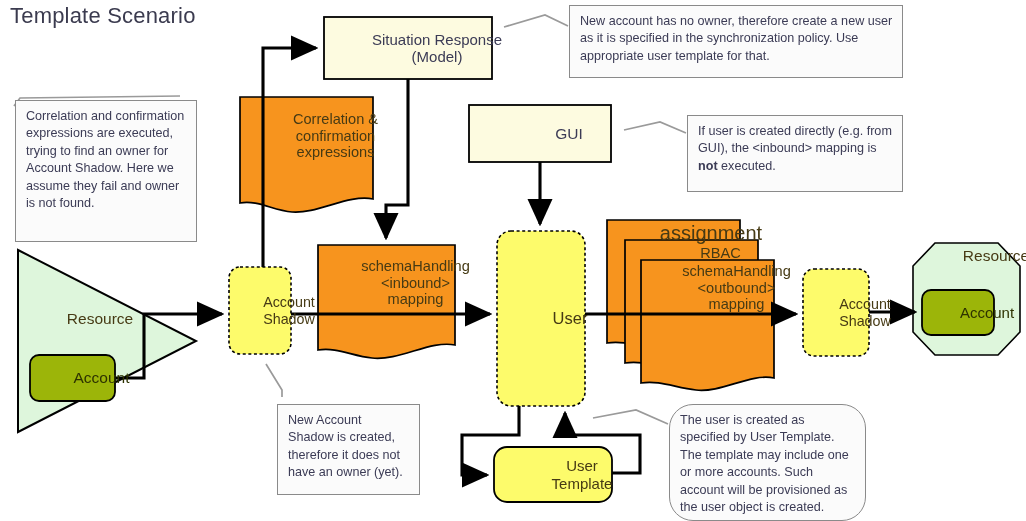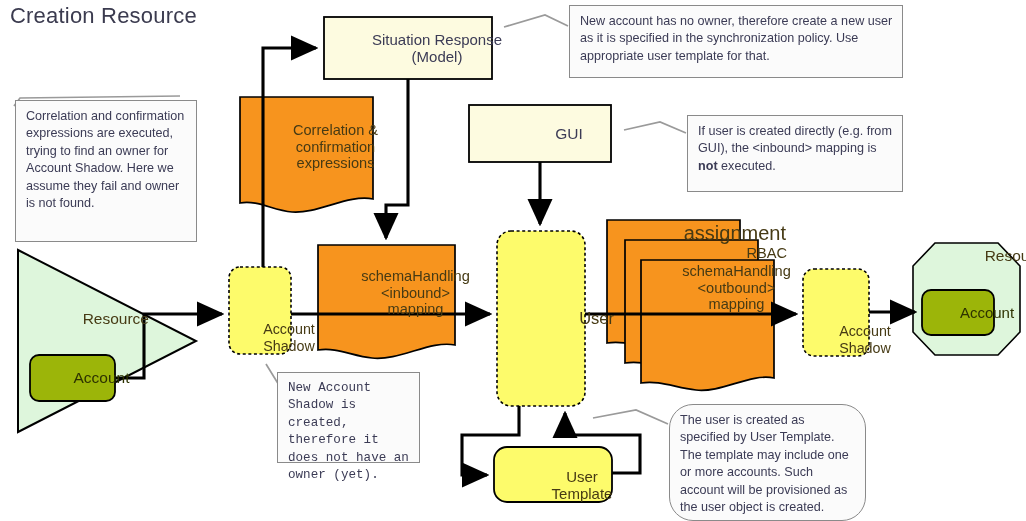--- a/index.html
+++ b/index.html
@@ -9,30 +9,30 @@
   svg.layer{position:absolute;left:0;top:0;width:1026px;height:521px;pointer-events:none;}
   .nodetext{position:absolute;display:flex;align-items:center;justify-content:center;
             text-align:center;line-height:1.14;pointer-events:none;padding-left:29px;}
   
   #title{position:absolute;left:10px;top:3px;font-size:22px;color:#3b3b4f;letter-spacing:.2px;}
   #subtitle{position:absolute;left:11px;top:30px;font-size:14.5px;color:#3b3b4f;}
   
   .note{position:absolute;box-sizing:border-box;background:#fbfbfb;border:1px solid #8a8a8a;
         font-size:12.6px;color:#3b3b55;line-height:1.38;padding:7px 9px 18px 10px;}
   
-  .lbl-dark{color:#463a14;justify-content:flex-end;}
+  .lbl-dark{color:#463a14;}
   .lbl-blue{color:#3b3b55;}
   .lbl-olive{color:#2d3200;}
 </style>
 </head>
 <body>
 
 <div id="stage">
 
-  <div id="title">Creation Resource</div>
+  <div id="title">Template Scenario</div>
 
   <svg class="layer" viewBox="0 0 1026 521">
     <defs>
       <marker id="arrow" markerWidth="9" markerHeight="9" refX="8.2" refY="4.5" orient="auto" markerUnits="strokeWidth">
         <path d="M0,0.4 L9,4.5 L0,8.6 z" fill="#000"></path>
       </marker>
     </defs>
 
     <polygon points="18,250 196,341 18,432" fill="#DEF6DC" stroke="#000" stroke-width="2"></polygon>
 
@@ -138,17 +138,17 @@
   <div class="nodetext lbl-olive" style="left:30px;top:355px;width:85px;height:46px;font-size:15.5px;">Account</div>
 
   <div class="nodetext lbl-olive" style="left:922px;top:290px;width:72px;height:45px;font-size:15px;">Account</div>
 
   <div class="note" style="left:15px;top:100px;width:182px;height:142px;">Correlation and confirmation expressions are executed, trying to find an owner for Account Shadow. Here we assume they fail and owner is not found.</div>
 
   <div class="note" style="left:569px;top:5px;width:334px;height:73px;">New account has no owner, therefore create a new user as it is specified in the synchronization policy. Use appropriate user template for that.</div>
 
   <div class="note" style="left:687px;top:115px;width:216px;height:77px;"><span>If user is created directly (e.g. from GUI), the &lt;inbound&gt; mapping is </span><b>not</b><span> executed.</span></div>
 
-  <div class="note" style="left:277px;top:372px;width:143px;height:91px;font-family:Liberation Mono, monospace;">New Account Shadow is created, therefore it does not have an owner (yet).</div>
+  <div class="note" style="left:277px;top:404px;width:143px;height:91px;">New Account Shadow is created, therefore it does not have an owner (yet).</div>
 
   <div class="note" style="left:669px;top:404px;width:197px;height:117px;border-radius:24px;">The user is created as specified by User Template. The template may include one or more accounts. Such account will be provisioned as the user object is created.</div>
 
 </div>
 
 </body></html>

